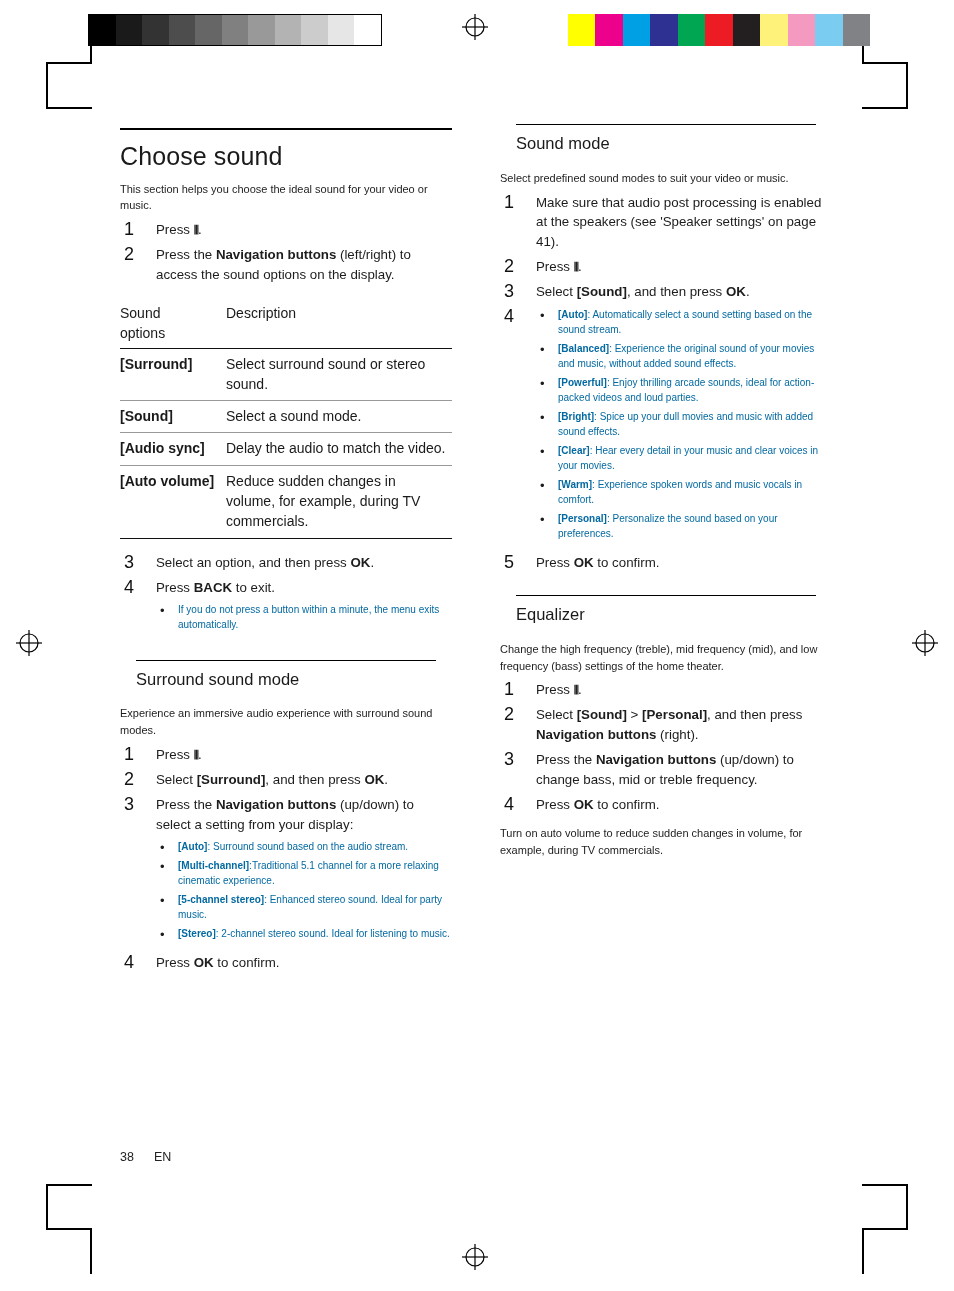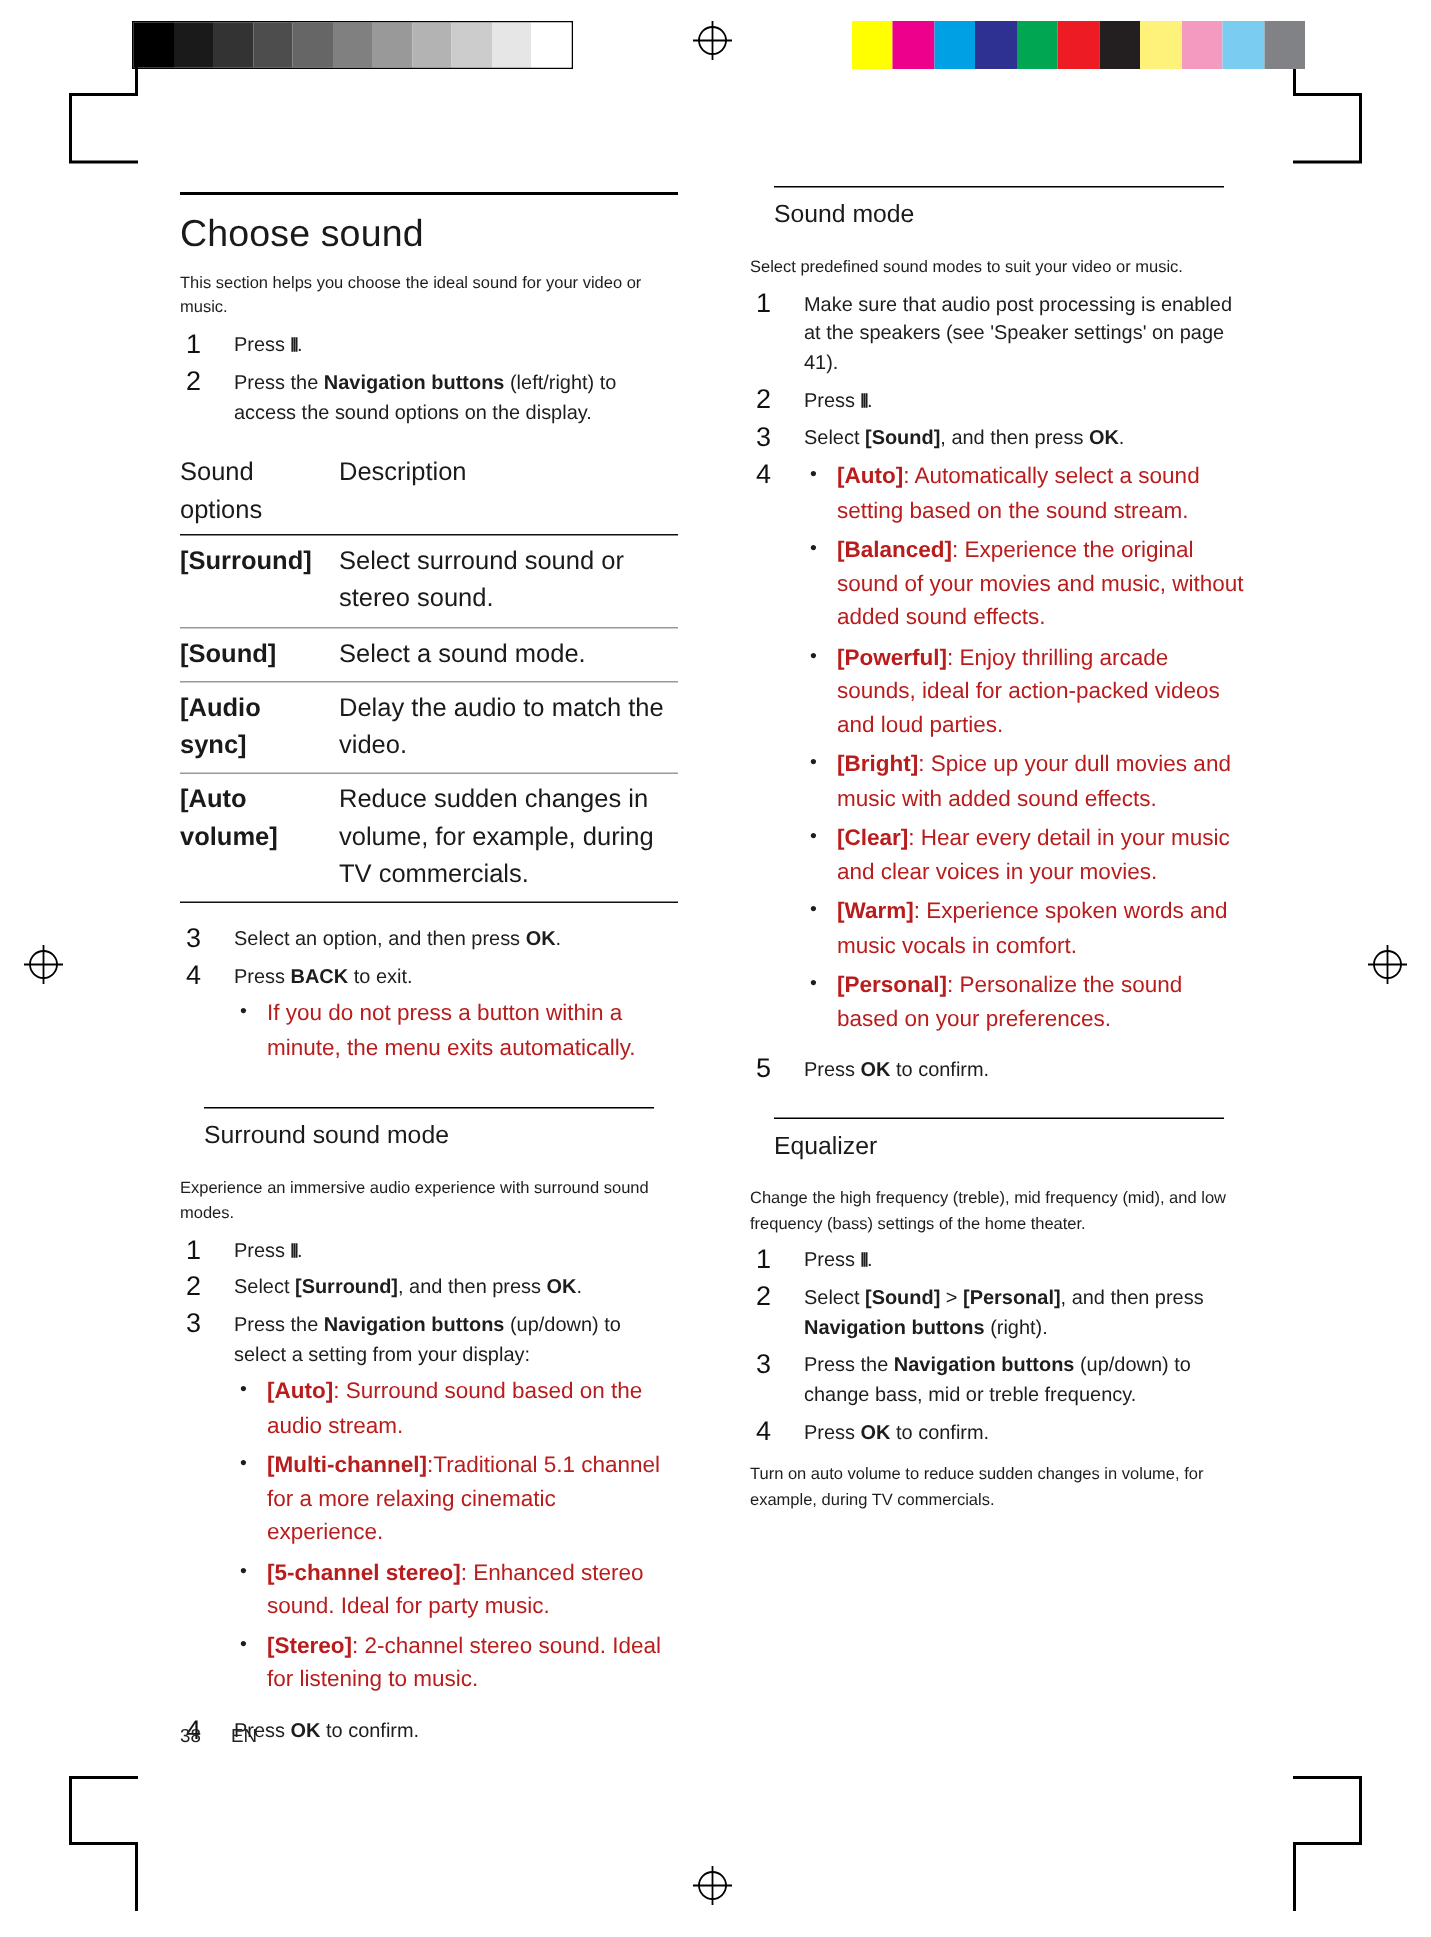--- a/index.html
+++ b/index.html
@@ -56,33 +56,33 @@
   ol.steps > li > .num {
     position:absolute; left:4px; top:-3px; font-size:18px; color:#111;
     font-weight:400; line-height:1.35;
   }
   ol.steps > li .txt { display:block; }
 
   
   ul.bul { list-style:none; margin:3px 0 0 0; padding:0; }
   ul.bul > li {
     position:relative; padding-left:22px; margin-top:4px;
-    font-size:15px; line-height:1.5; color:#b91c1c;
+    font-size:10px; line-height:1.5; color:#0369a1;
   }
   ul.bul > li:before {
     content:"\2022"; position:absolute; left:4px; top:-1px; font-size:13px; color:#1d1d1d;
   }
 
   b, .b { font-weight:700; }
   .icon-eq { font-family:"DejaVu Sans", sans-serif; font-weight:700; letter-spacing:-1px; font-size:12px; }
 
   
   table.opts {
     width:100%; border-collapse:collapse; margin-top:14px;
-    font-size:17px; line-height:1.45;
+    font-size:14px; line-height:1.45;
   }
   table.opts th {
     text-align:left; font-weight:400; padding:4px 6px 4px 0; vertical-align:top;
     border-bottom:1px solid #111;
   }
   table.opts td {
     padding:5px 6px 6px 0; vertical-align:top; border-bottom:1px solid #999;
   }
   table.opts tr.last td { border-bottom:1px solid #111; }
   table.opts .c1 { width:96px; padding-right:10px; }

